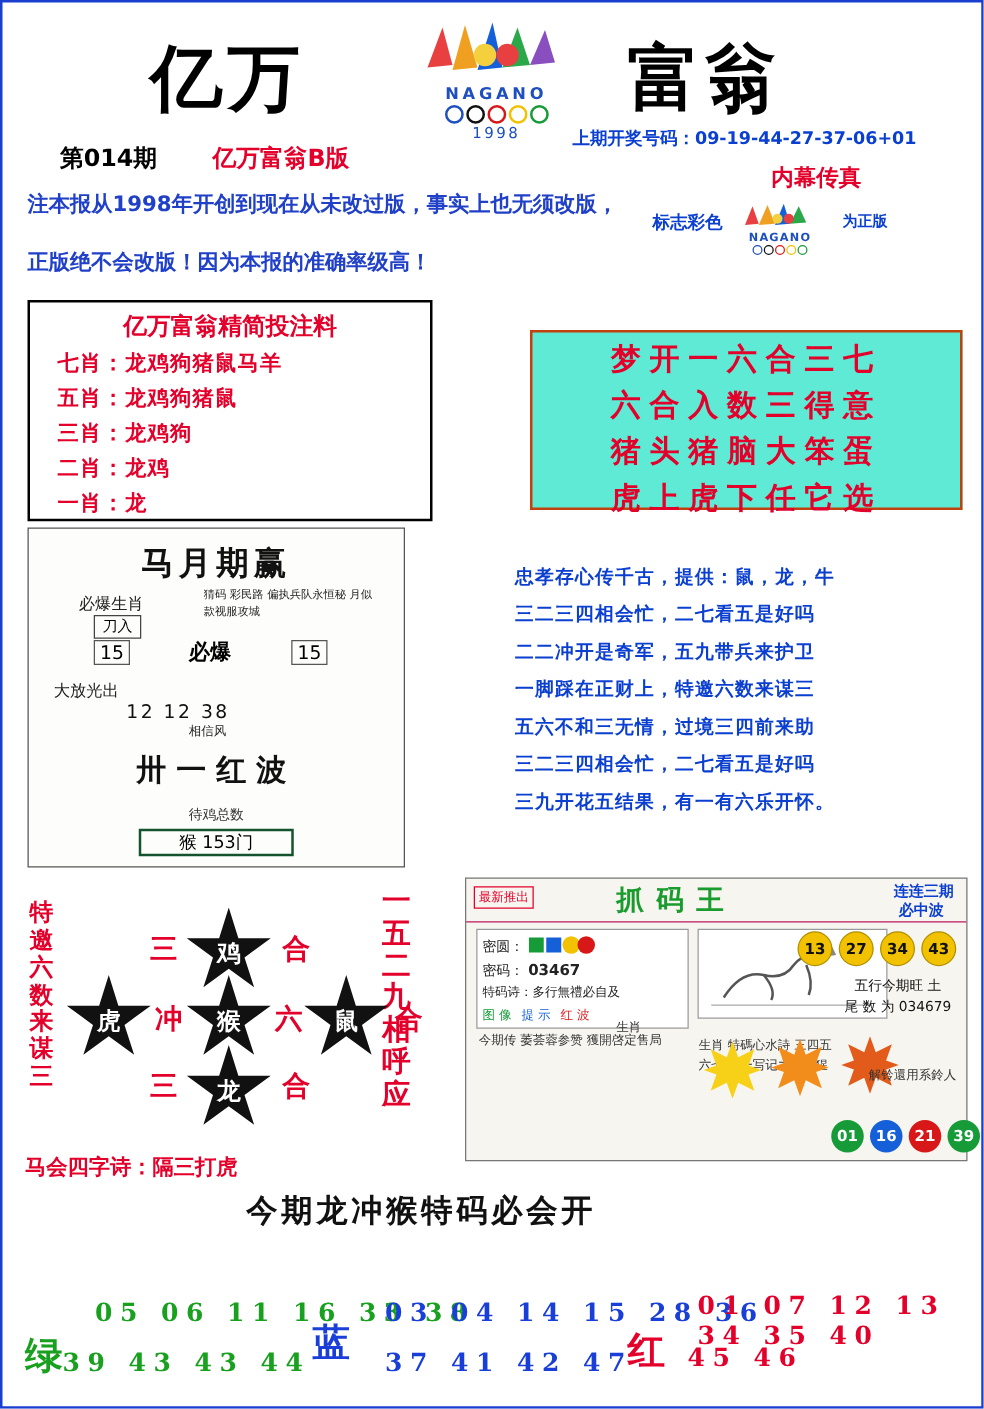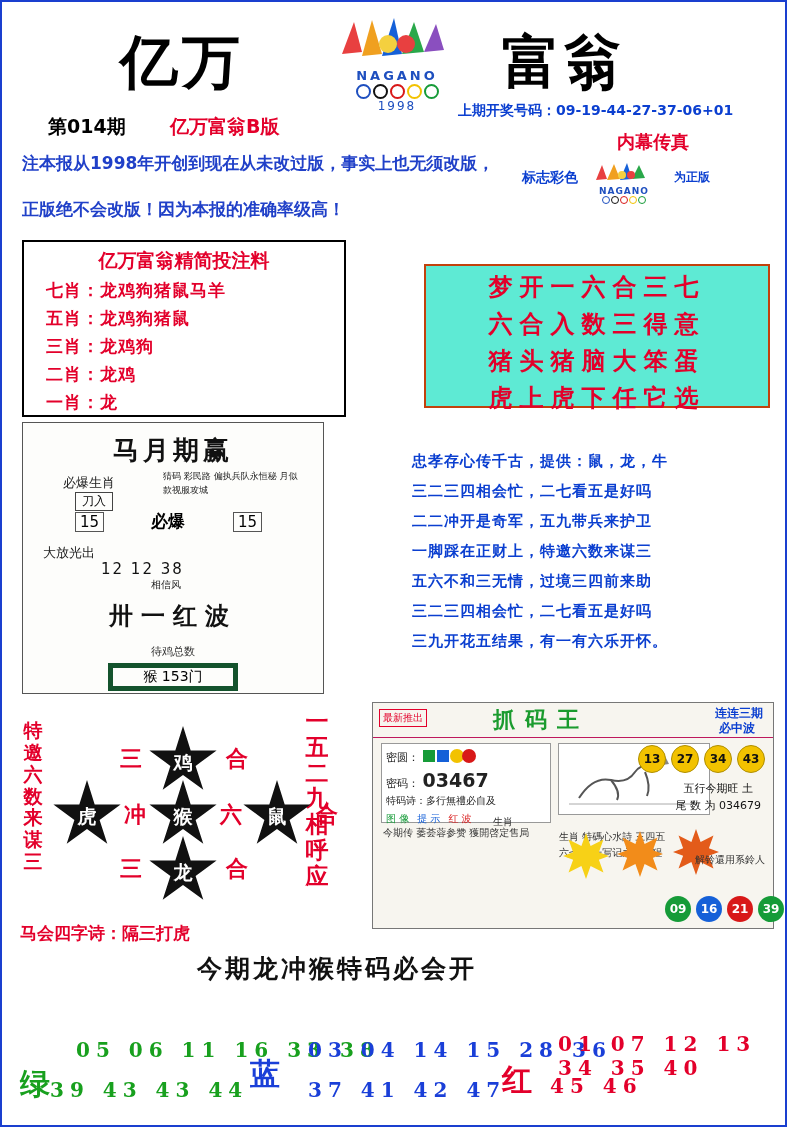--- a/index.html
+++ b/index.html
@@ -39,21 +39,21 @@
   .poembox{left:422px;top:262px;width:342px;height:140px;border:2px solid #c2410c;background:#5eead4;}
   .poem-line{font-size:24px;font-weight:bold;color:#e3002b;letter-spacing:7px;text-align:center;margin-top:5px;font-family:"DejaVu Serif","Liberation Serif",serif;}
 
   
   .scancard{left:20px;top:420px;width:300px;height:270px;border:1px solid #555;background:#fdfdfb;}
   .sc-title{font-size:26px;font-weight:bold;text-align:center;margin-top:10px;letter-spacing:4px;color:#111;font-family:"DejaVu Serif",serif;}
   .sc-sub{font-size:11px;color:#333;text-align:center;margin-top:6px;}
   .sc-line{font-size:13px;color:#222;}
   .sc-big{font-size:24px;font-weight:bold;text-align:center;letter-spacing:8px;color:#111;font-family:"DejaVu Serif",serif;}
   .sc-nums{font-size:15px;color:#111;letter-spacing:2px;}
-  .sc-bottombox{border:5px solid #14532d;width:120px;margin:4px auto 0;text-align:center;font-size:14px;}
+  .sc-bottombox{border:2px solid #14532d;width:120px;margin:4px auto 0;text-align:center;font-size:14px;}
 
   
   .verse{left:410px;top:450px;width:330px;}
   .verse .v{font-size:15px;color:#0b3fd0;font-weight:bold;margin-bottom:11px;letter-spacing:1px;}
 
   
   .starwrap{left:18px;top:700px;width:330px;height:250px;}
   .star{position:absolute;width:70px;height:70px;background:#111;clip-path:polygon(50% 0%,61% 35%,98% 35%,68% 57%,79% 91%,50% 70%,21% 91%,32% 57%,2% 35%,39% 35%);}
   .star-lbl{position:absolute;width:70px;text-align:center;font-size:19px;font-weight:bold;color:#fff;font-family:"DejaVu Serif",serif;}
   .redch{position:absolute;font-size:22px;font-weight:bold;color:#e3002b;font-family:"DejaVu Serif",serif;}
@@ -247,21 +247,21 @@
       <span style="display:inline-block;vertical-align:middle;">
         <svg width="54" height="16" viewBox="0 0 54 16">
           <rect x="0" y="2" width="12" height="12" fill="#169b38"></rect>
           <rect x="14" y="2" width="12" height="12" fill="#1560d8"></rect>
           <circle cx="34" cy="8" r="7" fill="#f2c200"></circle>
           <circle cx="46" cy="8" r="7" fill="#d81818"></circle>
         </svg>
       </span>
       <div style="margin-top:2px;">
         <span>密码：</span>
-        <span style="font-size:19px;font-weight:bold;">03467</span>
+        <span style="font-size:12px;font-weight:bold;">03467</span>
       </div>
       <div style="margin-top:3px;font-size:10px;">特码诗：多行無禮必自及</div>
       <div style="margin-top:4px;display:flex;gap:8px;font-size:10px;">
         <span style="color:#169b38;">图 像</span>
         <span style="color:#1560d8;">提 示</span>
         <span style="color:#d81818;">红 波</span>
       </div>
     </div>
 
     <div class="ad-pic">
@@ -289,21 +289,21 @@
     <div class="ad-small" style="left:10px;top:122px;width:166px;line-height:1.6;">今期传 萎荟蓉参赞 獲開啓定售局</div>
     <div class="ad-small" style="left:120px;top:112px;">生肖</div>
     <div class="ad-small" style="left:186px;top:126px;width:108px;line-height:1.6;">生肖 特碼心水詩 三四五六七八 一写记之印：猩</div>
 
     <div class="burst" style="left:190px;top:130px;"></div>
     <div class="burst" style="left:244px;top:128px;background:#f28c1a;"></div>
     <div class="burst" style="left:300px;top:126px;background:#e35b1a;"></div>
     <div class="ad-small" style="right:8px;top:150px;">解铃還用系鈴人</div>
 
     <div class="ad-balls-bot">
-      <span class="ball g">09</span>
+      <span class="ball g">01</span>
       <span class="ball b">16</span>
       <span class="ball r">21</span>
       <span class="ball g">39</span>
 
     </div>
   </div>
 
   <div class="abs bottom">
     <div class="grp-lbl green" style="left:18px;top:52px;">绿</div>
     <div class="num-row green" style="left:74px;top:26px;">05 06 11 16 33 38</div>

